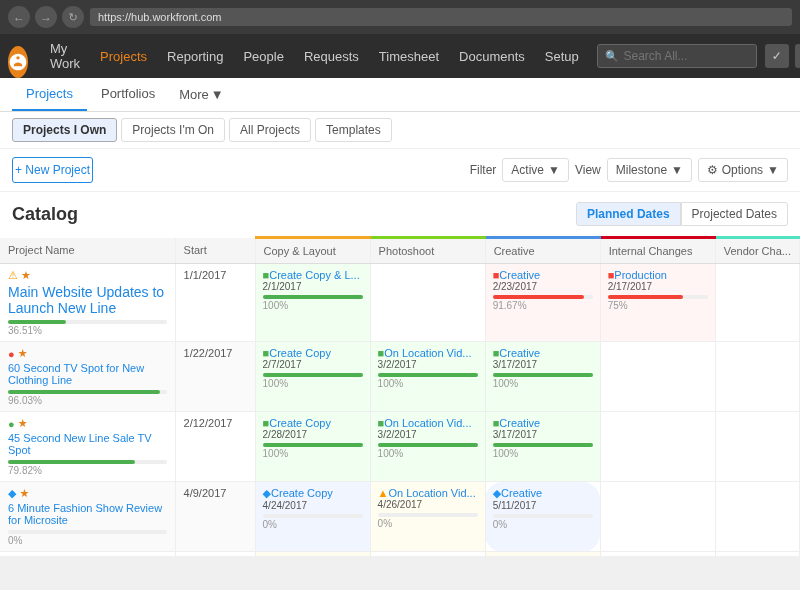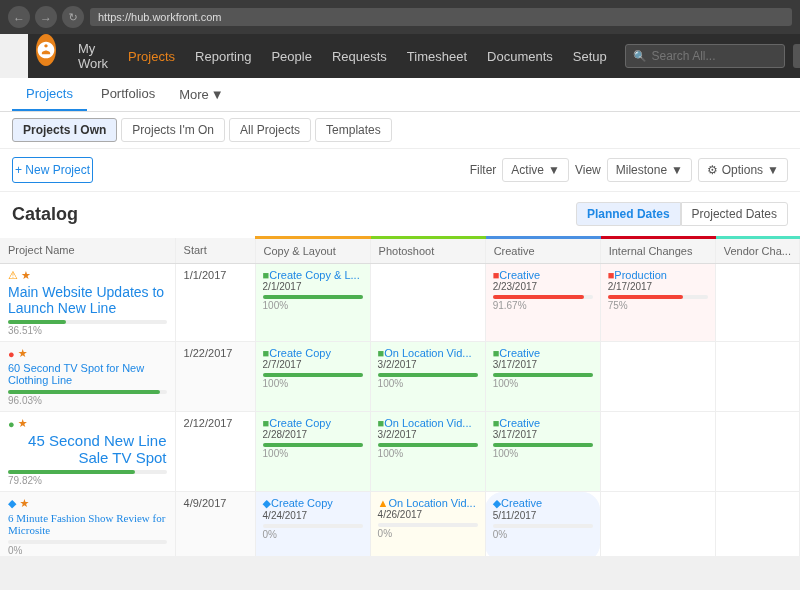--- a/index.html
+++ b/index.html
@@ -7,21 +7,21 @@
 
     
     .browser-chrome { background: #3a3a3a; padding: 6px 8px; display: flex; align-items: center; gap: 6px; }
     .browser-btn { width: 14px; height: 14px; border-radius: 50%; border: none; cursor: pointer; }
     .browser-btn.back { background: #666; color: #aaa; display: flex; align-items: center; justify-content: center; font-size: 10px; }
     .browser-btn.fwd { background: #666; color: #aaa; display: flex; align-items: center; justify-content: center; font-size: 10px; }
     .browser-btn.refresh { background: #666; color: #aaa; display: flex; align-items: center; justify-content: center; font-size: 10px; }
     .url-bar { flex: 1; background: #555; border-radius: 3px; padding: 3px 8px; color: #ddd; font-size: 11px; }
     
     
-    .nav-bar { background: #2d2d2d; display: flex; align-items: flex-start; padding: 0 8px; height: 44px; margin-left: 28px; }
+    .nav-bar { background: #2d2d2d; display: flex; align-items: flex-end; padding: 0 8px; height: 44px; }
     .logo { width: 32px; height: 32px; background: #e8821a; border-radius: 50%; display: flex; align-items: center; justify-content: center; margin-right: 12px; }
     .logo svg { width: 20px; height: 20px; }
     .nav-links { display: flex; gap: 0; }
     .nav-link { color: #ccc; padding: 0 10px; font-size: 13px; cursor: pointer; height: 44px; display: flex; align-items: center; text-decoration: none; }
     .nav-link.active { color: #e8821a; }
     .nav-search { margin-left: auto; display: flex; align-items: center; gap: 8px; }
     .search-box { background: #444; border: 1px solid #666; border-radius: 3px; padding: 4px 8px; color: #ccc; font-size: 12px; width: 160px; display: flex; align-items: center; gap: 4px; }
     .search-box input { background: none; border: none; color: #ccc; outline: none; font-size: 12px; width: 120px; }
     .nav-icons { display: flex; gap: 6px; align-items: center; }
     .nav-icon { width: 24px; height: 24px; background: #555; border-radius: 3px; display: flex; align-items: center; justify-content: center; color: #ccc; font-size: 12px; cursor: pointer; }
@@ -294,21 +294,21 @@
     <td style="background:white;"></td>
     <td style="background:white;"></td>
   </tr>
           <tr style="background: white;">
     <td class="col-project" style="padding:5px 8px;">
       <div class="project-name-cell">
         <div class="project-icons">
                   <span style="color:#4caf50;font-size:11px;">●</span> 
                   <span style="color:#e8821a;font-size:11px;">★</span>
                 </div>
-        <a class="project-link" style="color:#1e88e5;text-decoration:none;font-size:15px;text-align:right;">45 Second New Line Sale TV Spot</a>
+        <a class="project-link" style="color:#1e88e5;text-decoration:none;font-size:11px;">45 Second New Line Sale TV Spot</a>
         <div class="progress-bar-container">
           <div class="progress-bar" style="width:79.82%;background:#4caf50;"></div>
         </div>
         <div class="progress-label" style="font-size:10px;color:#999;">79.82%</div>
       </div>
     </td>
     <td class="col-start" style="padding:5px 8px;font-size:11px;color:#555;">2/12/2017</td>
     <td style="background:#f0fff0;padding:5px 7px;">
       <div class="task-cell">
         <div><span style="color:#4caf50;font-size:11px;">■</span><a class="task-name" style="color:#1e88e5;text-decoration:none;font-size:11px;">Create Copy</a></div>
@@ -342,21 +342,21 @@
     <td style="background:white;"></td>
     <td style="background:white;"></td>
   </tr>
           <tr style="background: rgb(250, 250, 250);">
     <td class="col-project" style="padding:5px 8px;">
       <div class="project-name-cell">
         <div class="project-icons">
                   <span style="color:#2196f3;font-size:11px;">◆</span> 
                   <span style="color:#e8821a;font-size:11px;">★</span>
                 </div>
-        <a class="project-link" style="color:#1e88e5;text-decoration:none;font-size:11px;font-family:Liberation Serif, serif;">6 Minute Fashion Show Review for Microsite</a>
+        <a class="project-link" style="color:#1e88e5;text-decoration:none;font-size:11px;">6 Minute Fashion Show Review for Microsite</a>
         <div class="progress-bar-container">
           <div class="progress-bar" style="width:0%;background:#4caf50;"></div>
         </div>
         <div class="progress-label" style="font-size:10px;color:#999;">0%</div>
       </div>
     </td>
     <td class="col-start" style="padding:5px 8px;font-size:11px;color:#555;">4/9/2017</td>
     <td style="background:#f0f5ff;padding:5px 7px;">
       <div class="task-cell">
         <div><span style="color:#2196f3;font-size:11px;">◆</span><a class="task-name" style="color:#1e88e5;text-decoration:none;font-size:11px;">Create Copy</a></div>

